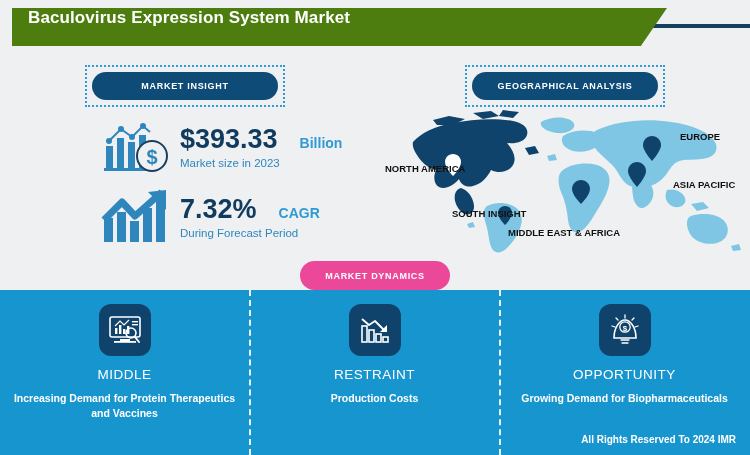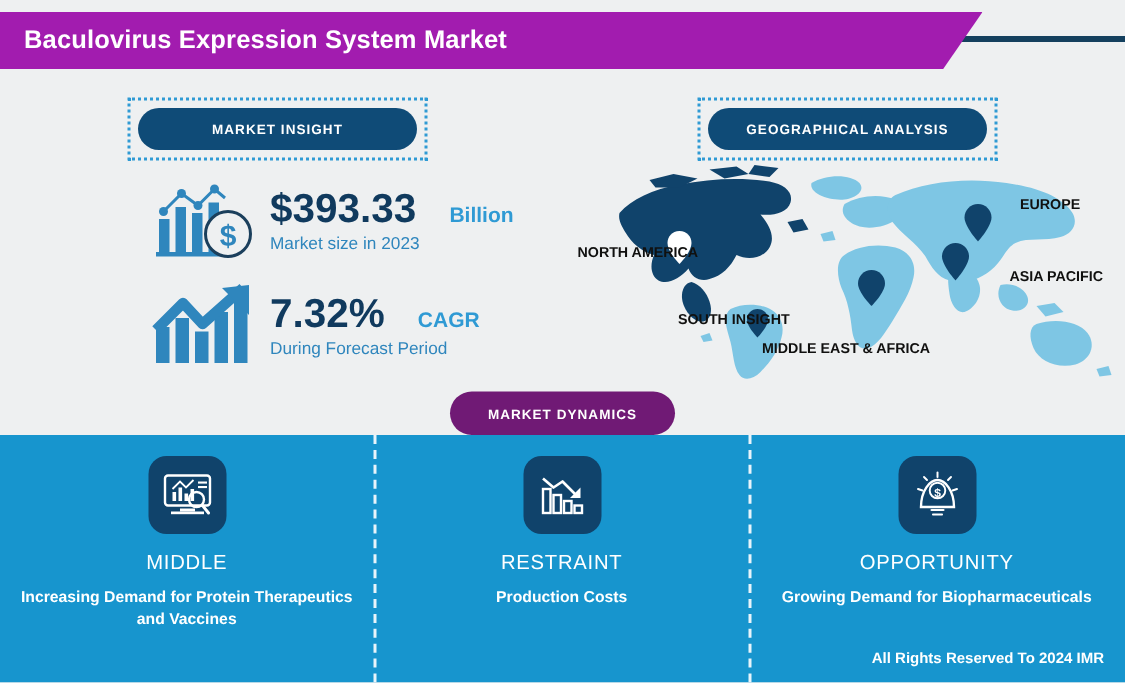--- a/index.html
+++ b/index.html
@@ -11,24 +11,24 @@
   }
   #page { position: relative; width: 750px; height: 455px; background: #eef0f1; }
 
   
   .header-wrap { position: absolute; left: 0; top: 8px; width: 750px; height: 38px; }
   .header-line {
     position: absolute; left: 610px; top: 16px; width: 140px; height: 4px;
     background: #14405e;
   }
   .header-banner {
-    position: absolute; left: 0; top: 0; width: 655px; height: 38px;
-    background: #a21caf;
+    position: absolute; left: 12px; top: 0; width: 655px; height: 38px;
+    background: #4d7c0f;
     clip-path: polygon(0 0, 100% 0, 96% 100%, 0 100%);
-    display: flex; align-items: center;
+    display: flex; align-items: flex-start;
   }
   .header-title {
     color: #ffffff; font-size: 17px; font-weight: bold;
     padding-left: 16px; letter-spacing: .1px; white-space: nowrap;
   }
 
   
   .badge-outer {
     position: absolute; padding: 5px;
     border: 2px dotted #2f9ad4;
@@ -40,21 +40,21 @@
   }
   .badge-text {
     color: #ffffff; font-size: 9px; font-weight: bold; letter-spacing: .7px;
     white-space: nowrap;
   }
   #badge-insight { left: 85px; top: 65px; width: 200px; height: 42px; }
   #badge-geo     { left: 465px; top: 65px; width: 200px; height: 42px; }
 
   #badge-dynamics {
     position: absolute; left: 300px; top: 261px; width: 150px; height: 29px;
-    background: #701a75; border-radius: 15px;
+    background: #ec4899; border-radius: 15px;
     display: flex; align-items: center; justify-content: center; z-index: 5;
   }
 
   
   .stat-row { position: absolute; display: flex; align-items: center; }
   #stat-size { left: 100px; top: 118px; }
   #stat-cagr { left: 100px; top: 188px; }
   .stat-icon { width: 74px; height: 58px; flex: 0 0 74px; }
   .stat-texts { margin-left: 6px; }
   .stat-main { display: flex; align-items: baseline; }

